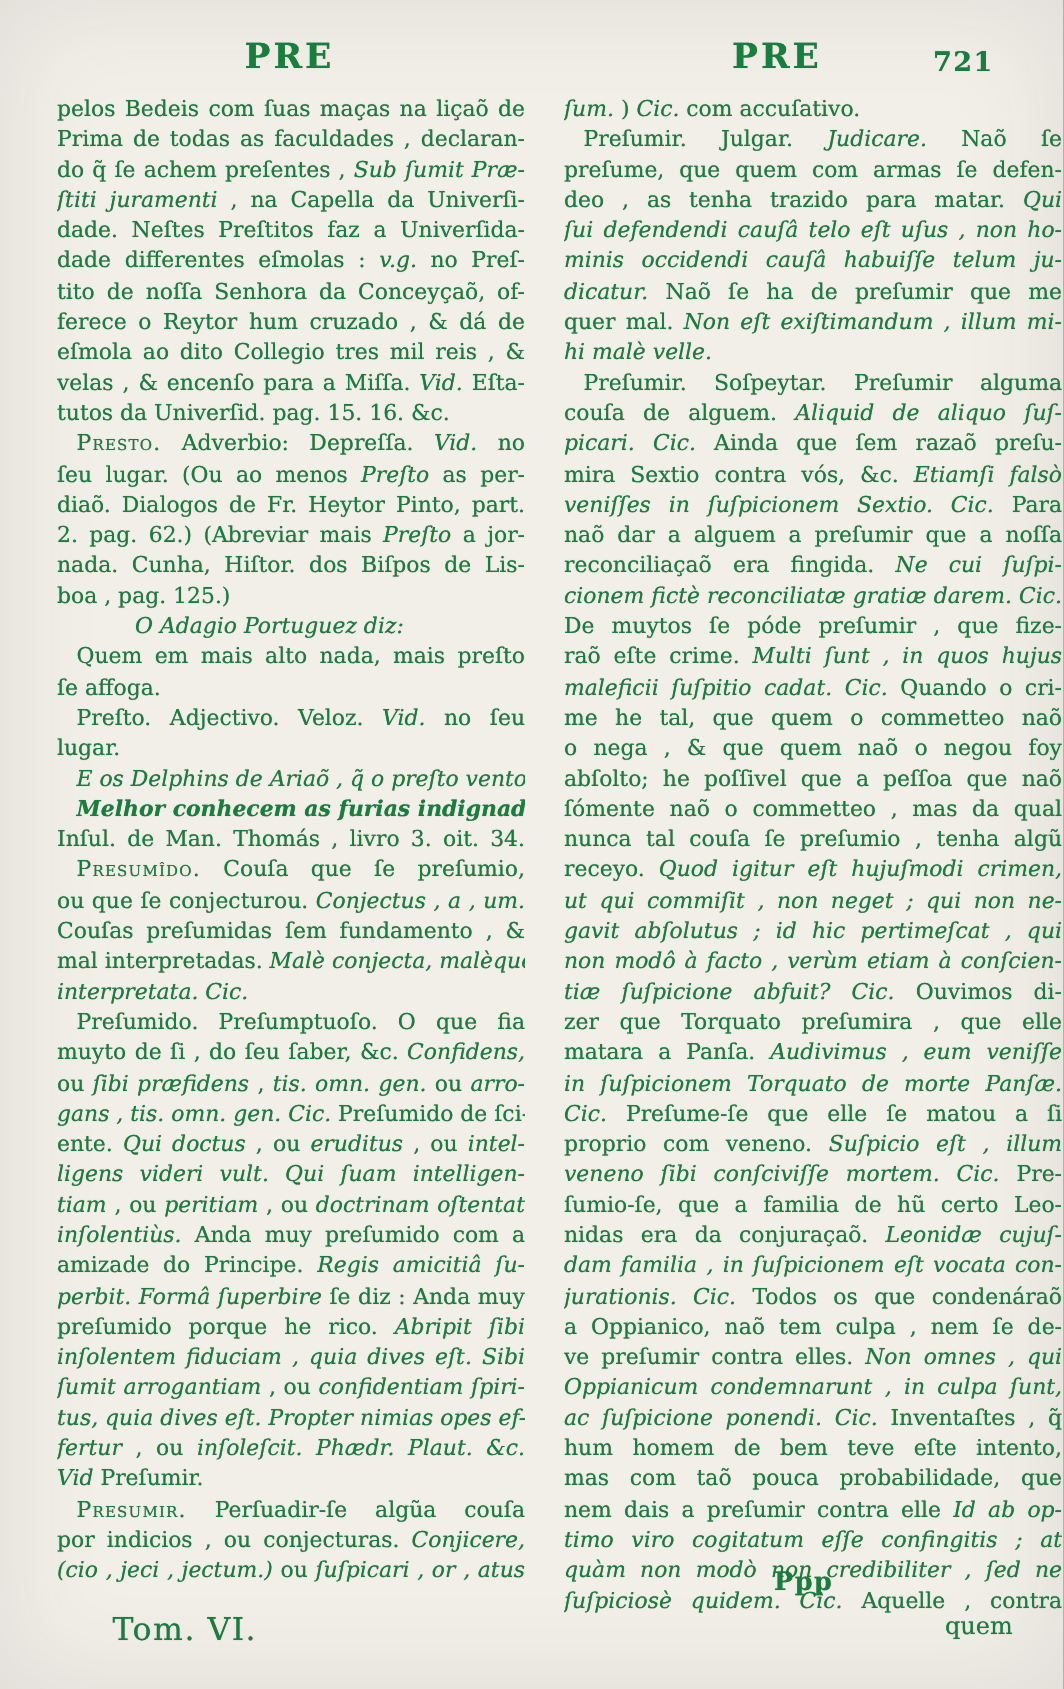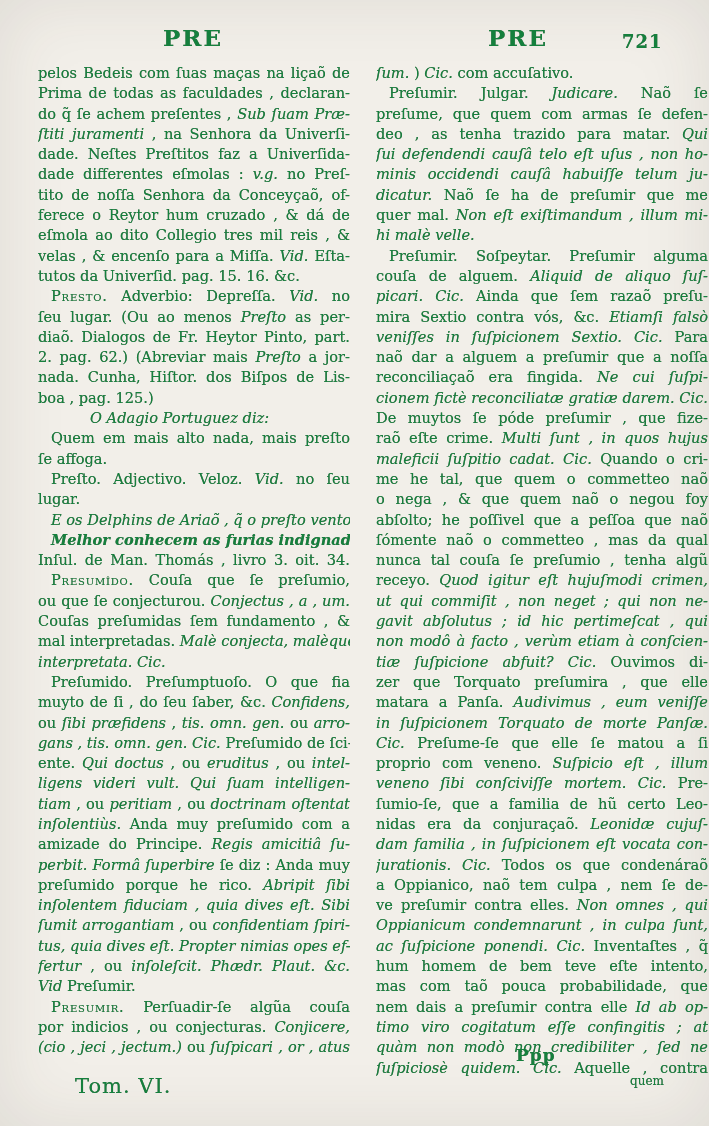--- a/index.html
+++ b/index.html
@@ -36,36 +36,36 @@
   .footer-volume{
     position:absolute;left:75px;top:1074px;
     font-size:21px;letter-spacing:1px;
   }
   .footer-signature{
     position:absolute;left:516px;top:1045px;
     font-size:17px;font-weight:bold;letter-spacing:1px;
   }
   .footer-catchword{
     position:absolute;left:630px;top:1074px;
-    font-size:12px;
+    font-size:16px;
   }
 </style>
 </head>
 <body>
 
 <div class="page">
   <div class="running-title left">PRE</div>
   <div class="running-title right">PRE</div>
   <div class="page-number">721</div>
 
   <div class="col left">
       <div class="line just"><span class="">pelos Bedeis com ſuas maças na liçaõ de</span></div>
       <div class="line just"><span class="">Prima de todas as faculdades , declaran-</span></div>
-      <div class="line just"><span class="">do q̃ ſe achem preſentes , </span><span class="it">Sub ſuam Præ-</span></div>
-      <div class="line just"><span class="it">ſtiti juramenti</span><span class=""> , na Senhora da Univerſi-</span></div>
+      <div class="line just"><span class="">do q̃ ſe achem preſentes , </span><span class="it">Sub ſumit Præ-</span></div>
+      <div class="line just"><span class="it">ſtiti juramenti</span><span class=""> , na Capella da Univerſi-</span></div>
       <div class="line just"><span class="">dade. Neſtes Preſtitos faz a Univerſida-</span></div>
       <div class="line just"><span class="">dade differentes eſmolas : </span><span class="it">v.g.</span><span class=""> no Preſ-</span></div>
       <div class="line just"><span class="">tito de noſſa Senhora da Conceyçaõ, of-</span></div>
       <div class="line just"><span class="">ferece o Reytor hum cruzado , &amp; dá de</span></div>
       <div class="line just"><span class="">eſmola ao dito Collegio tres mil reis , &amp;</span></div>
       <div class="line just"><span class="">velas , &amp; encenſo para a Miſſa. </span><span class="it">Vid.</span><span class=""> Eſta-</span></div>
       <div class="line"><span class="">tutos da Univerſid. pag. 15. 16. &amp;c.</span></div>
       <div class="line just" style="padding-left: 13px;"><span class="sc">Presto.</span><span class=""> Adverbio: Depreſſa. </span><span class="it">Vid.</span><span class=""> no</span></div>
       <div class="line just"><span class="">ſeu lugar. (Ou ao menos </span><span class="it">Preſto</span><span class=""> as per-</span></div>
       <div class="line just"><span class="">diaõ. Dialogos de Fr. Heytor Pinto, part.</span></div>

